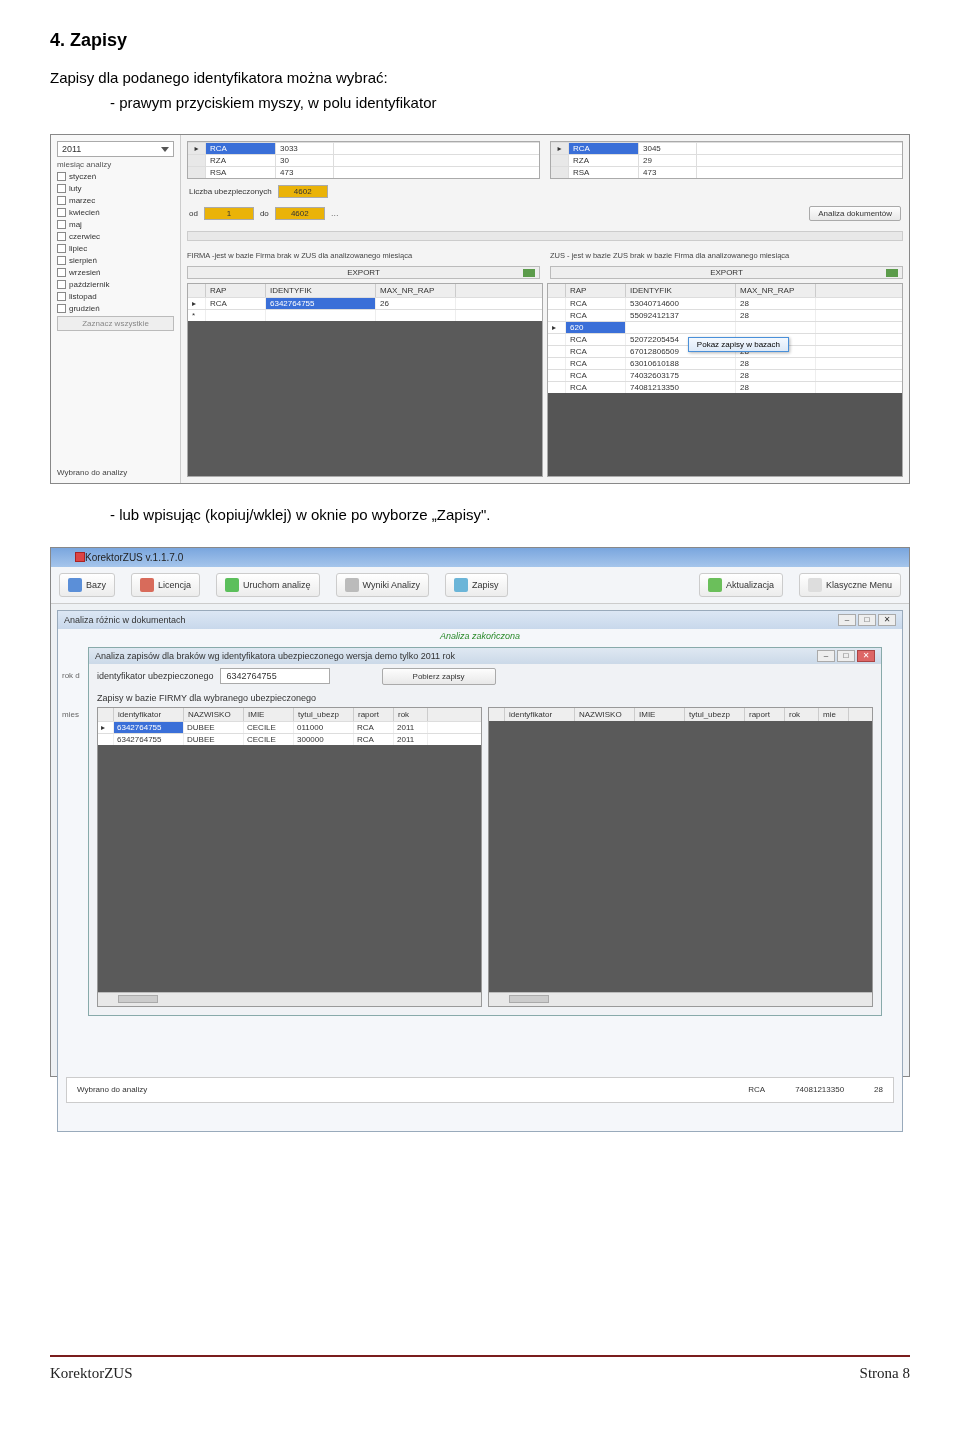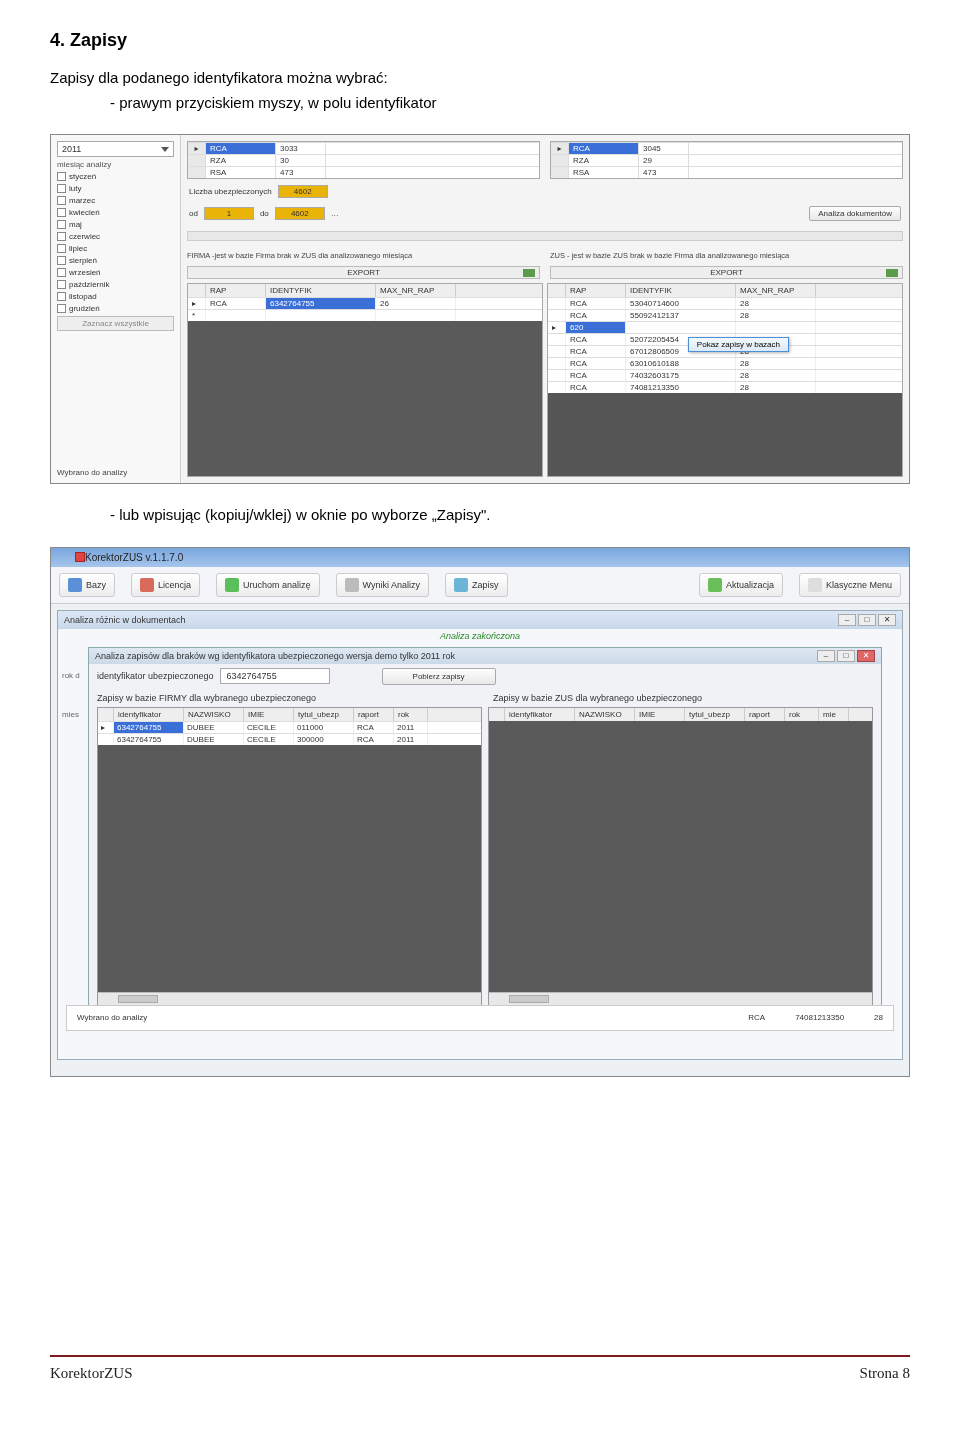--- a/index.html
+++ b/index.html
@@ -48,21 +48,21 @@
 
   .ss1-right { flex: 1; padding: 6px; display: flex; flex-direction: column; gap: 4px; }
   .two-col { display: flex; gap: 10px; }
   .grid-mini {
     border: 1px solid #aaa; background: #fff; flex: 1; font-size: 8px;
   }
   .grid-mini .row { display: flex; border-top: 1px solid #ddd; }
   .grid-mini .cell { padding: 1px 4px; border-right: 1px solid #ddd; }
   .grid-mini .c1 { width: 18px; background: #e8e8e8; text-align: center; }
   .grid-mini .c2 { width: 70px; }
-  .grid-mini .c3 { width: 50px; }
+  .grid-mini .c3 { width: 58px; }
   .sel-blue { background: #3a6fd8; color: #fff; }
   .grid-foot { display:flex; gap:6px; align-items:center; font-size:8px; padding:2px; }
   .inp-sm { border:1px solid #aaa; background:#eab308; padding:1px 3px; width:50px; text-align:center; }
   .btn { background: linear-gradient(#fdfdfd,#e8e8e8); border:1px solid #aaa; border-radius:2px; padding:2px 8px; font-size:8px; cursor:pointer; }
   .scroll-track { background:#e8e8e8; border:1px solid #ccc; height:10px; margin:4px 0; }
   .tab-row { display:flex; gap:2px; border-bottom:1px solid #aaa; font-size:8px; }
   .tab { padding:2px 6px; background:#e8e8e8; border:1px solid #aaa; border-bottom:none; }
   .tab.active { background:#fff; }
   .col-desc { font-size:7.5px; margin:2px 0; color:#444; }
   .export { flex:1; text-align:center; background:#eee; border:1px solid #bbb; padding:1px; font-size:8px; position:relative; }
@@ -388,21 +388,21 @@
       <div class="rbtn">
           <span class="ribn-icon ic-akt"></span>
           <span>Aktualizacja</span>
         </div>
       <div class="rbtn">
           <span class="ribn-icon ic-menu"></span>
           <span>Klasyczne Menu</span>
         </div>
     </div>
 
-    <div class="sub-window" style="height:450px; position:relative;">
+    <div class="sub-window" style="height:522px; position:relative;">
       <div class="sub-title">
         <span>Analiza różnic w dokumentach</span>
         <span class="win-ctrl">
           <span>–</span>
           <span>□</span>
           <span>✕</span>
         </span>
       </div>
       <div class="green-txt">Analiza zakończona</div>
 
@@ -423,21 +423,20 @@
 
         <div class="form-row">
           <span>identyfikator ubezpieczonego</span>
           <span class="txt-field">6342764755</span>
           <span style="width:40px"></span>
           <span class="btn" style="padding:3px 30px">Pobierz zapisy</span>
         </div>
 
         <div style="display:flex">
           <div class="half-lbl" style="flex:1">Zapisy w bazie FIRMY dla wybranego ubezpieczonego</div>
-          <div class="half-lbl" style="flex:1">Zapisy w bazie ZUS  dla wybranego ubezpieczonego</div>
         </div>
 
         <div class="dual">
 
           <div class="data-grid">
             <div class="dhdr">
               <div class="dg-r"></div>
               <div class="dg1">identyfikator</div>
               <div class="dg2">NAZWISKO</div>
               <div class="dg3">IMIE</div>

